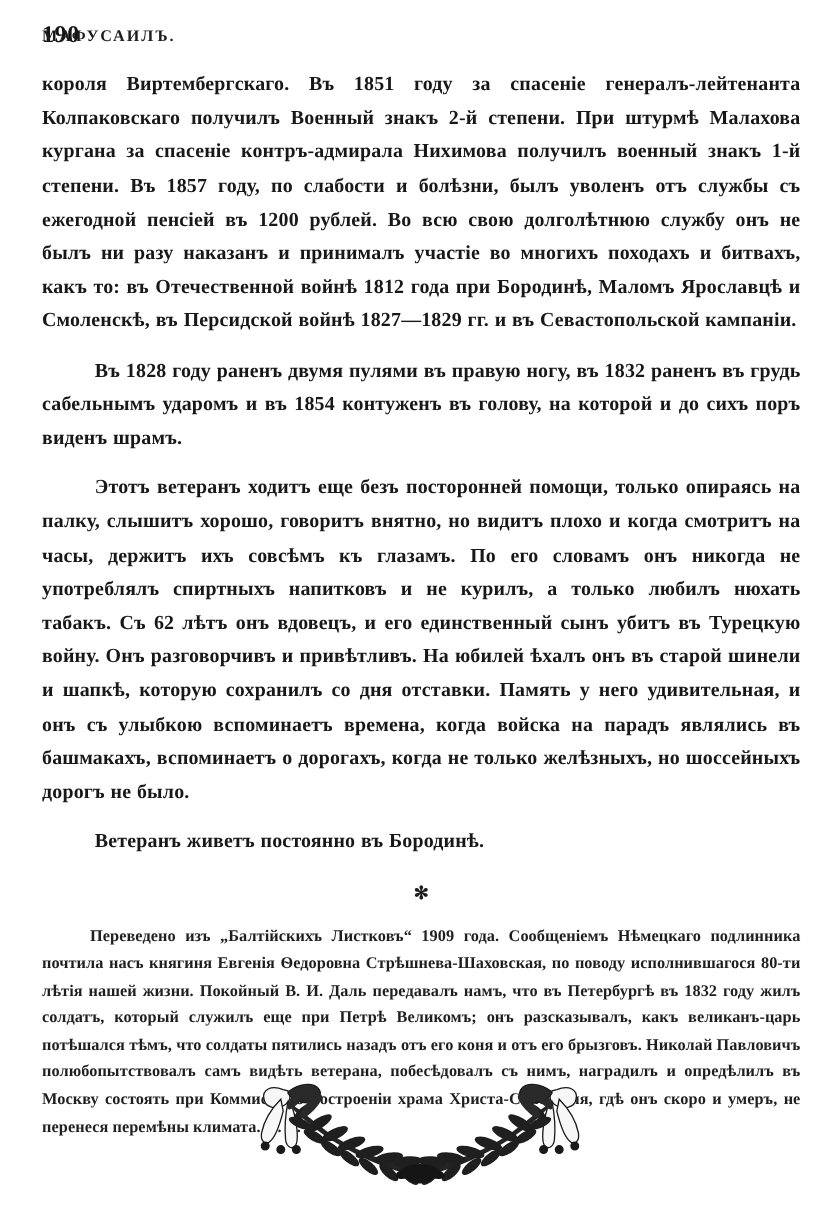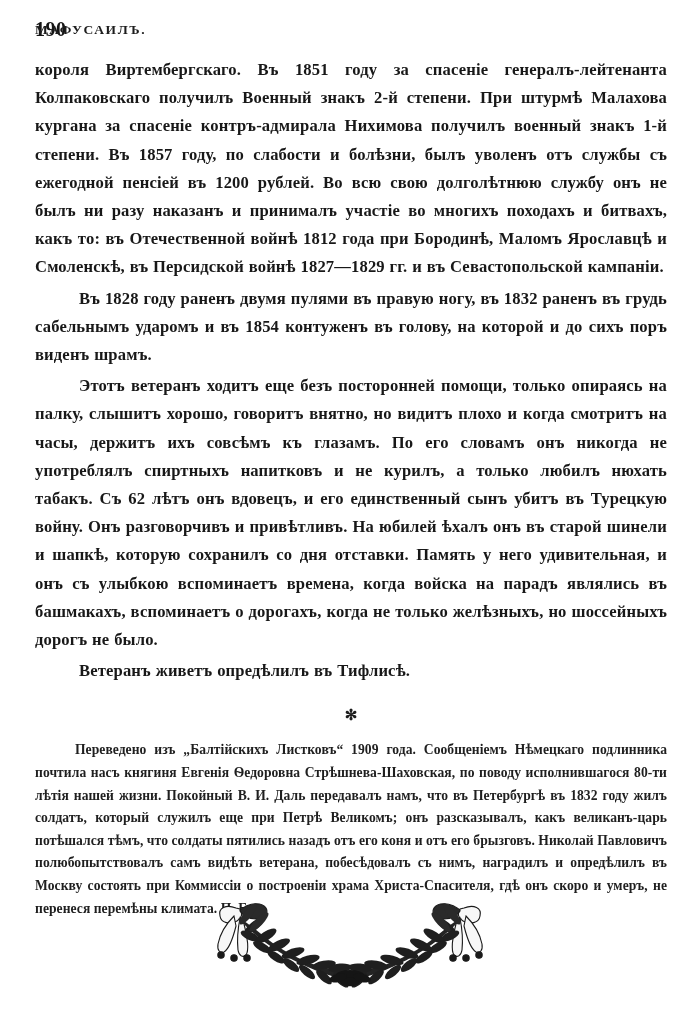--- a/index.html
+++ b/index.html
@@ -67,21 +67,21 @@
     text-align: justify;
     text-align-last: left;
     font-size: 16.6px;
     line-height: 28.2px;
     font-weight: 700;
     letter-spacing: 0.15px;
     word-spacing: 0.5px;
     color: #181818;
   }
   p.body.first { text-indent: 0; }
-  p.body + p.body { margin-top: 3px; }
+  p.body + p.body { margin-top: 13px; }
 
   
   .aster {
     width: 632px;
     text-align: center;
     font-size: 15px;
     font-weight: 700;
     line-height: 20px;
     margin-top: 20px;
     margin-bottom: 14px;
@@ -119,21 +119,21 @@
   <div class="header">
     <div class="folio">190</div>
     <div class="runninghead">МАФУСАИЛЪ.</div>
   </div>
 
   <div class="textblock">
 
     <p class="body first">короля Виртембергскаго. Въ 1851 году за спасеніе генералъ-лейтенанта Колпаковскаго получилъ Военный знакъ 2-й степени. При штурмѣ Малахова кургана за спасеніе контръ-адмирала Нихимова получилъ военный знакъ 1-й степени. Въ 1857 году, по слабости и болѣзни, былъ уволенъ отъ службы съ ежегодной пенсіей въ 1200 рублей. Во всю свою долголѣтнюю службу онъ не былъ ни разу наказанъ и принималъ участіе во многихъ походахъ и битвахъ, какъ то: въ Отечественной войнѣ 1812 года при Бородинѣ, Маломъ Ярославцѣ и Смоленскѣ, въ Персидской войнѣ 1827—1829 гг. и въ Севастопольской кампаніи.</p>
     <p class="body">Въ 1828 году раненъ двумя пулями въ правую ногу, въ 1832 раненъ въ грудь сабельнымъ ударомъ и въ 1854 контуженъ въ голову, на которой и до сихъ поръ виденъ шрамъ.</p>
     <p class="body">Этотъ ветеранъ ходитъ еще безъ посторонней помощи, только опираясь на палку, слышитъ хорошо, говоритъ внятно, но видитъ плохо и когда смотритъ на часы, держитъ ихъ совсѣмъ къ глазамъ. По его словамъ онъ никогда не употреблялъ спиртныхъ напитковъ и не курилъ, а только любилъ нюхать табакъ. Съ 62 лѣтъ онъ вдовецъ, и его единственный сынъ убитъ въ Турецкую войну. Онъ разговорчивъ и привѣтливъ. На юбилей ѣхалъ онъ въ старой шинели и шапкѣ, которую сохранилъ со дня отставки. Память у него удивительная, и онъ съ улыбкою вспоминаетъ времена, когда войска на парадъ являлись въ башмакахъ, вспоминаетъ о дорогахъ, когда не только желѣзныхъ, но шоссейныхъ дорогъ не было.</p>
-    <p class="body">Ветеранъ живетъ опредѣлилъ въ Тифлисѣ.</p>
+    <p class="body">Ветеранъ живетъ постоянно въ Бородинѣ.</p>
 
     <div class="aster">✻</div>
 
     <p class="note">Переведено изъ „Балтійскихъ Листковъ“ 1909 года. Сообщеніемъ Нѣмецкаго подлинника почтила насъ княгиня Евгенія Ѳедоровна Стрѣшнева-Шаховская, по поводу исполнившагося 80-ти лѣтія нашей жизни. Покойный В. И. Даль передавалъ намъ, что въ Петербургѣ въ 1832 году жилъ солдатъ, который служилъ еще при Петрѣ Великомъ; онъ разсказывалъ, какъ великанъ-царь потѣшался тѣмъ, что солдаты пятились назадъ отъ его коня и отъ его брызговъ. Николай Павловичъ полюбопытствовалъ самъ видѣть ветерана, побесѣдовалъ съ нимъ, наградилъ и опредѣлилъ въ Москву состоять при Коммиссіи о построеніи храма Христа-Спасителя, гдѣ онъ скоро и умеръ, не перенеся перемѣны климата. П. Б.</p>
 
   </div>
 
   <div class="ornament">
     <svg viewBox="0 0 320 112" xmlns="http://www.w3.org/2000/svg" aria-hidden="true">
       <g fill="#1a1a1a" stroke="#1a1a1a">

